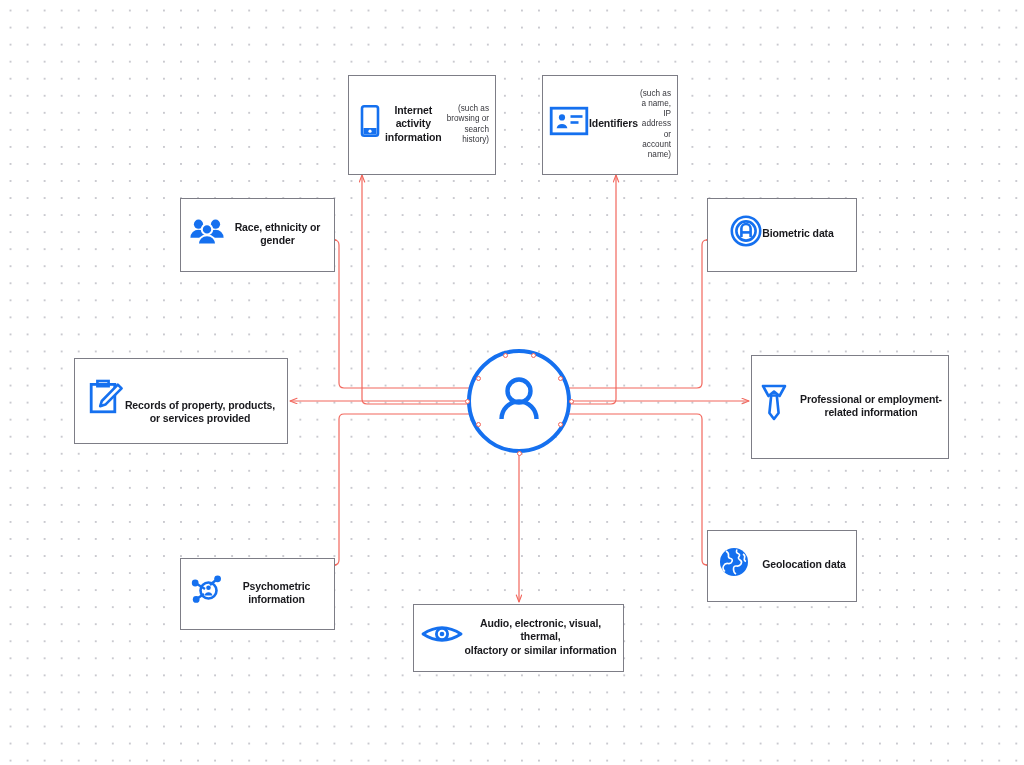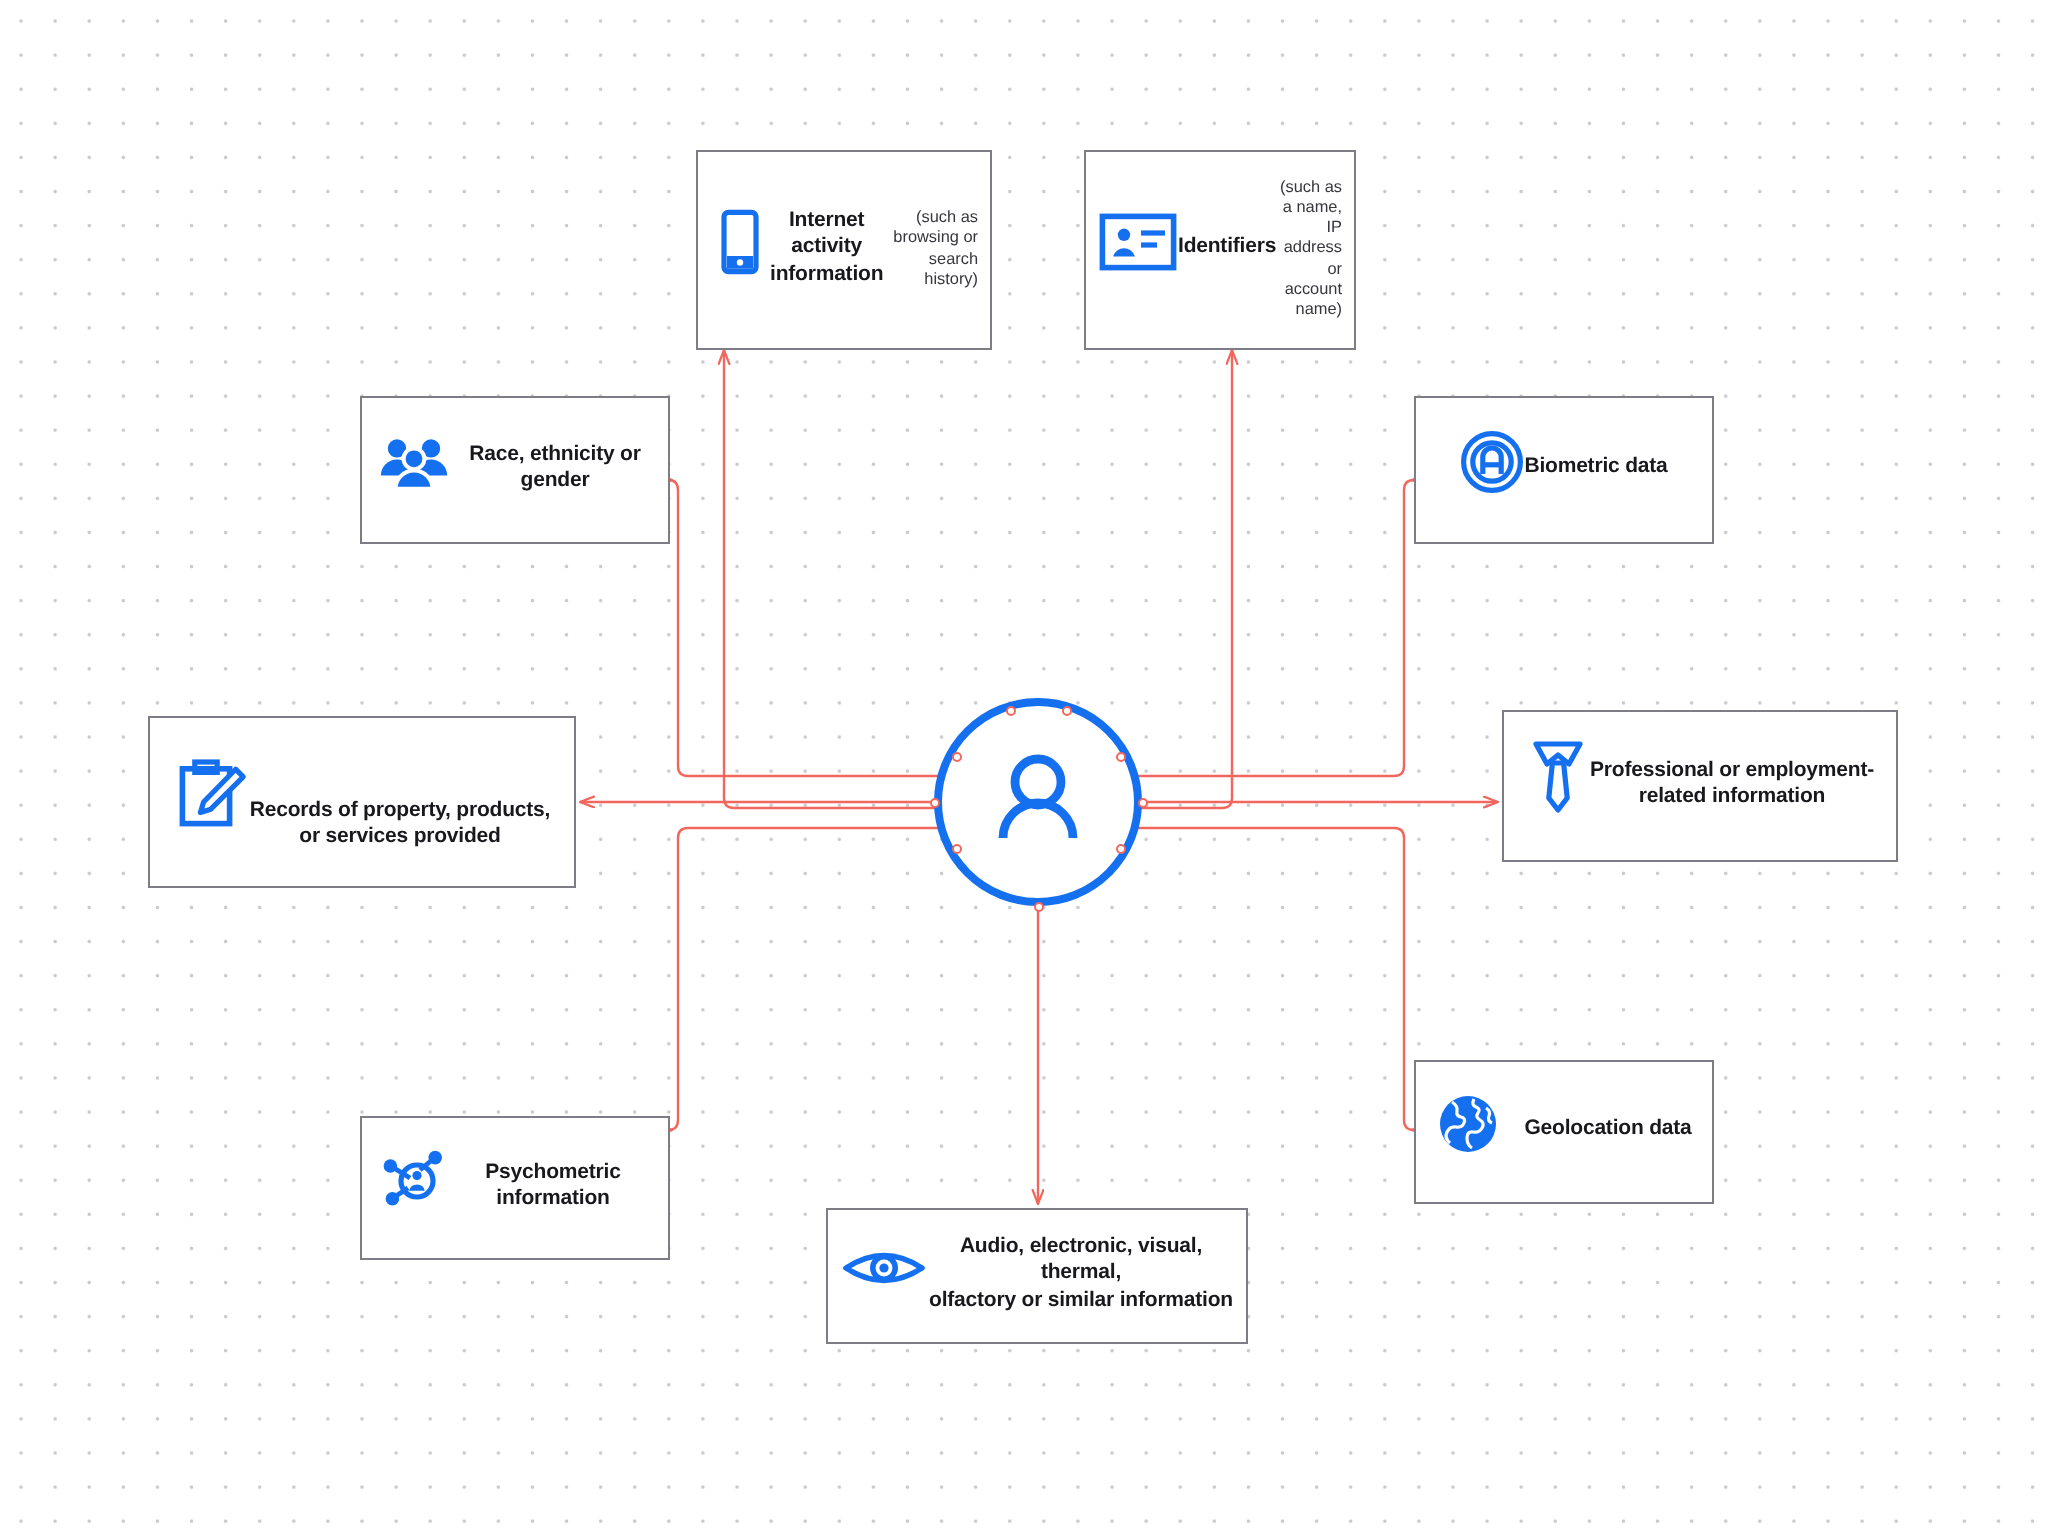--- a/index.html
+++ b/index.html
@@ -195,21 +195,21 @@
       <svg width="38" height="36" viewBox="0 0 38 36">
         <rect x="4.2" y="5.4" width="23.6" height="27.4" fill="none" stroke="#1570EF" stroke-width="2.8"></rect>
         <rect x="10.4" y="2" width="11.2" height="5.2" fill="none" stroke="#1570EF" stroke-width="2.6"></rect>
         <path d="M30.8,5.6 L34.6,9.4 L18.4,25.6 L13.2,27.2 L14.8,22 Z" fill="#ffffff" stroke="#1570EF" stroke-width="2.6" stroke-linejoin="round"></path>
       </svg>
     </span>
     <div class="title" style="white-space:pre-line;margin-top:24px;">Records of property, products,
 or services provided</div>
   </div>
 
-  <div class="node" style="left:751px; top:355px; width:198px; height:76px;">
+  <div class="node" style="left:751px; top:355px; width:198px; height:104px;justify-content:space-between;">
     <span class="ico">
       <svg width="32" height="40" viewBox="0 0 32 40">
         <path d="M5,3 L16,3 L27,3 L21.5,13 L16,8.5 L10.5,13 Z" fill="none" stroke="#1570EF" stroke-width="2.6" stroke-linejoin="round"></path>
         <path d="M13.2,12.5 L18.8,12.5 L20.6,30 L16,36 L11.4,30 Z" fill="none" stroke="#1570EF" stroke-width="2.6" stroke-linejoin="round"></path>
       </svg>
     </span>
     <div class="title" style="white-space:pre-line;">Professional or employment-
 related information</div>
   </div>
 

